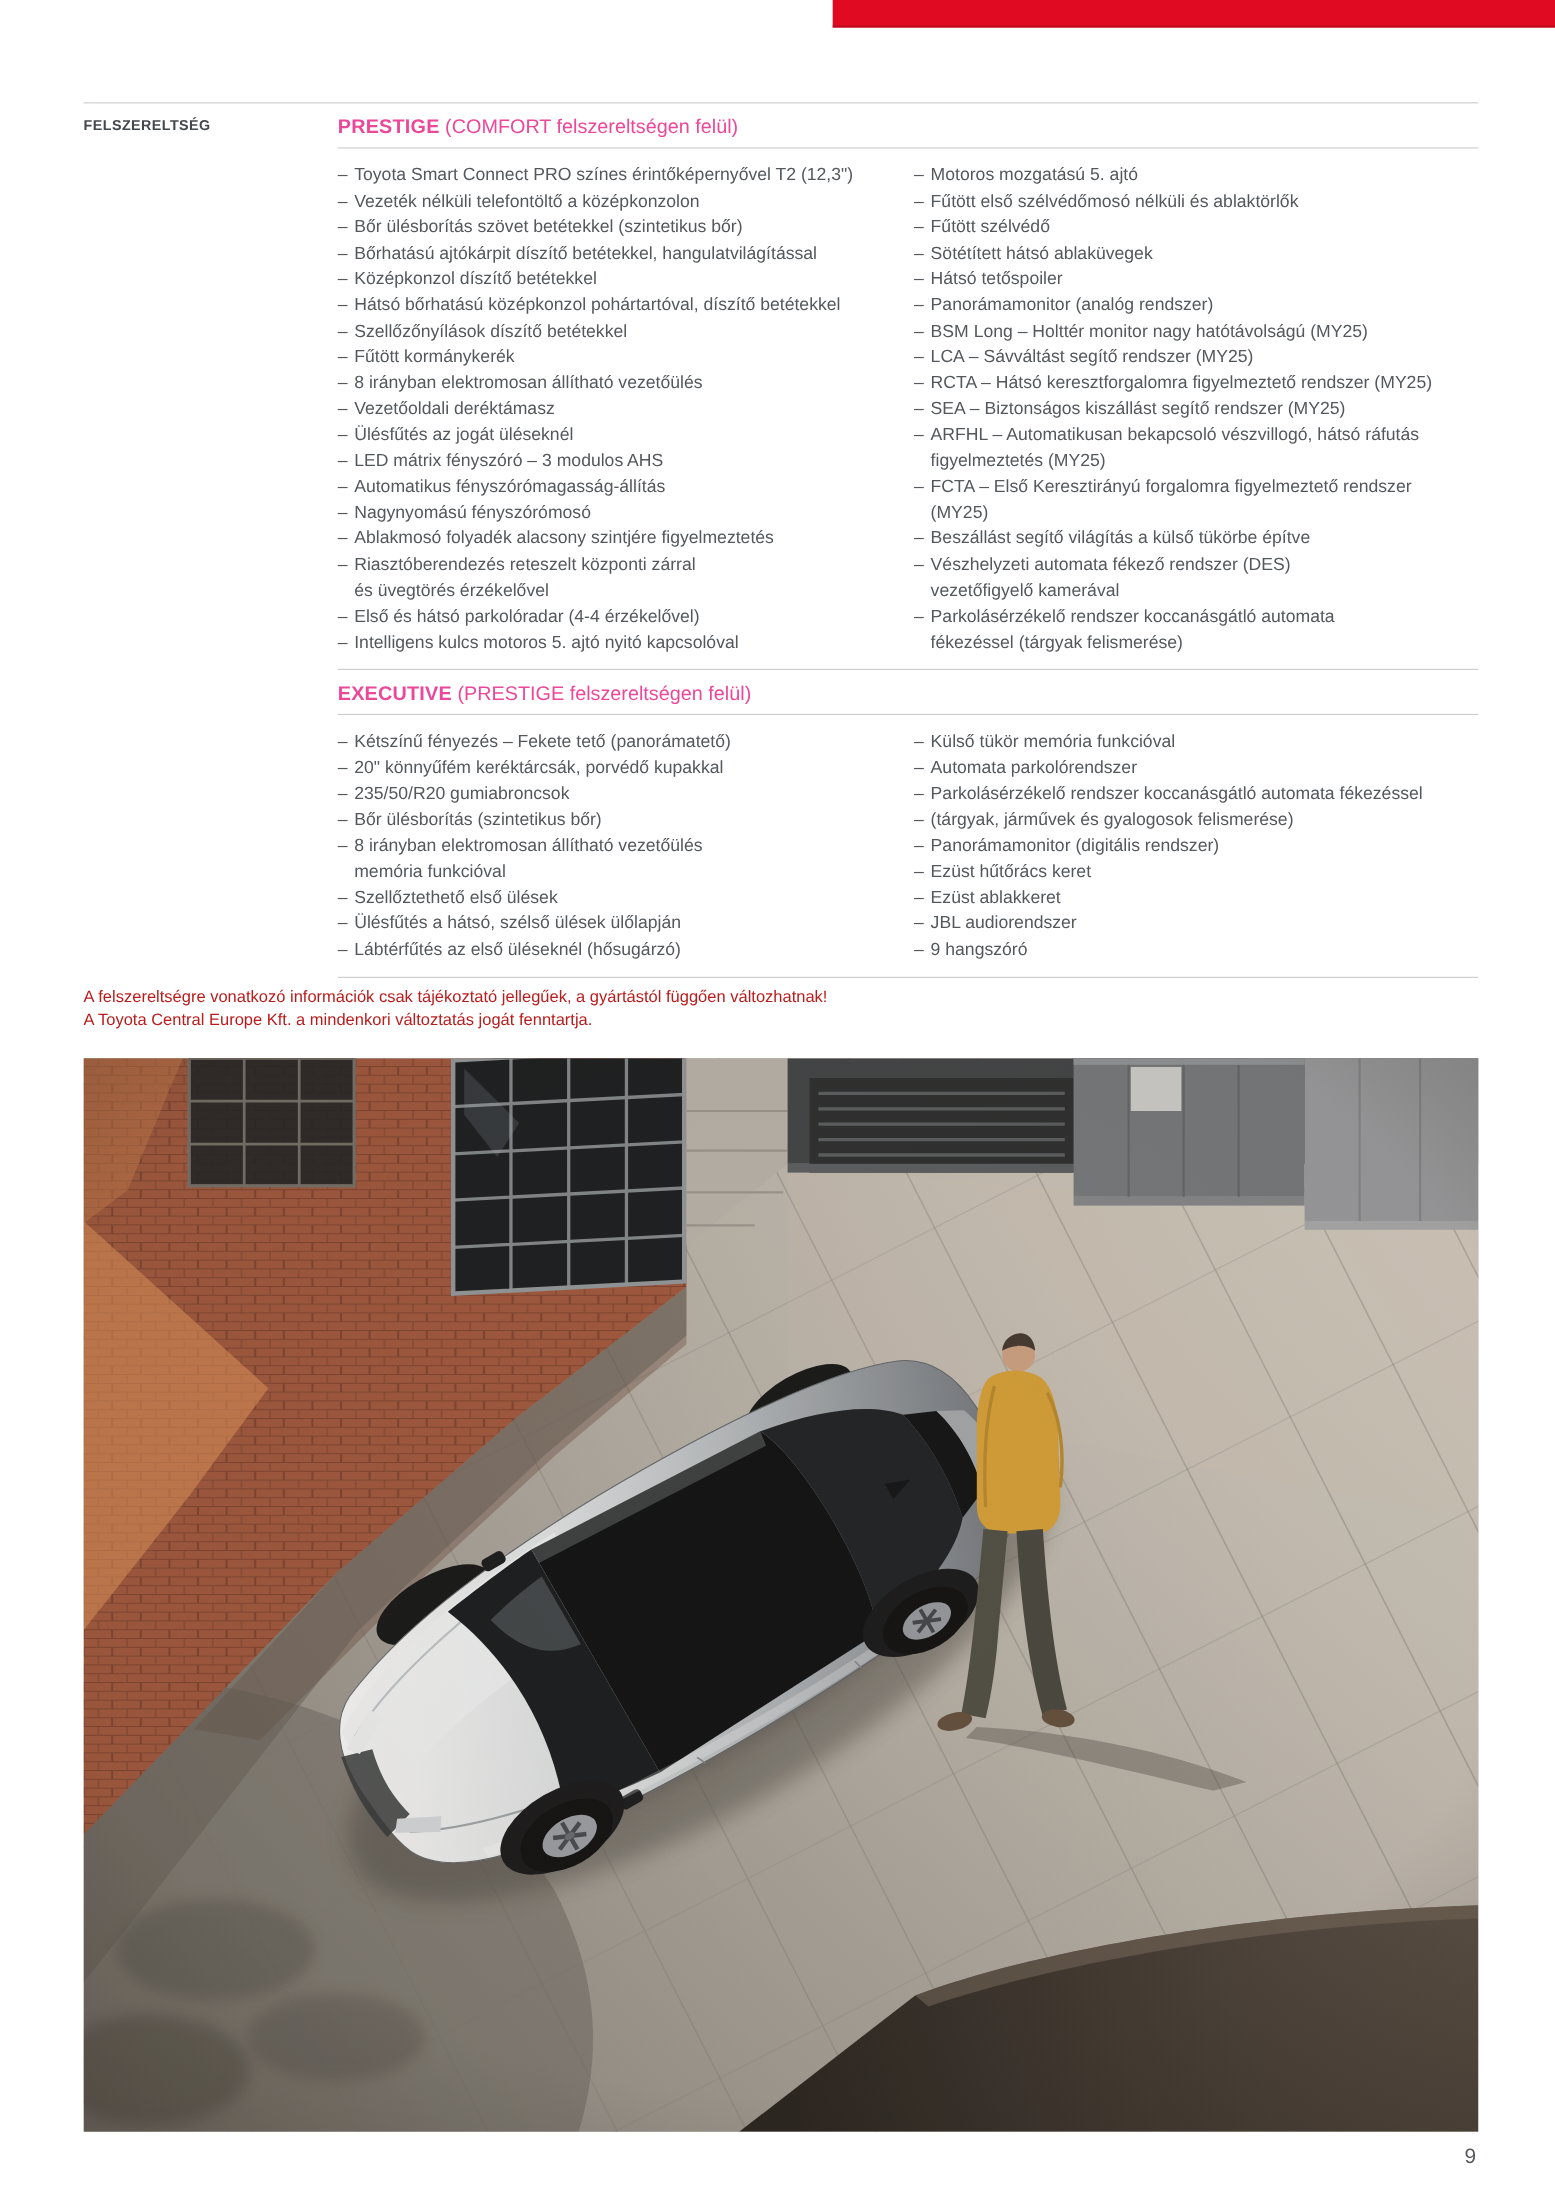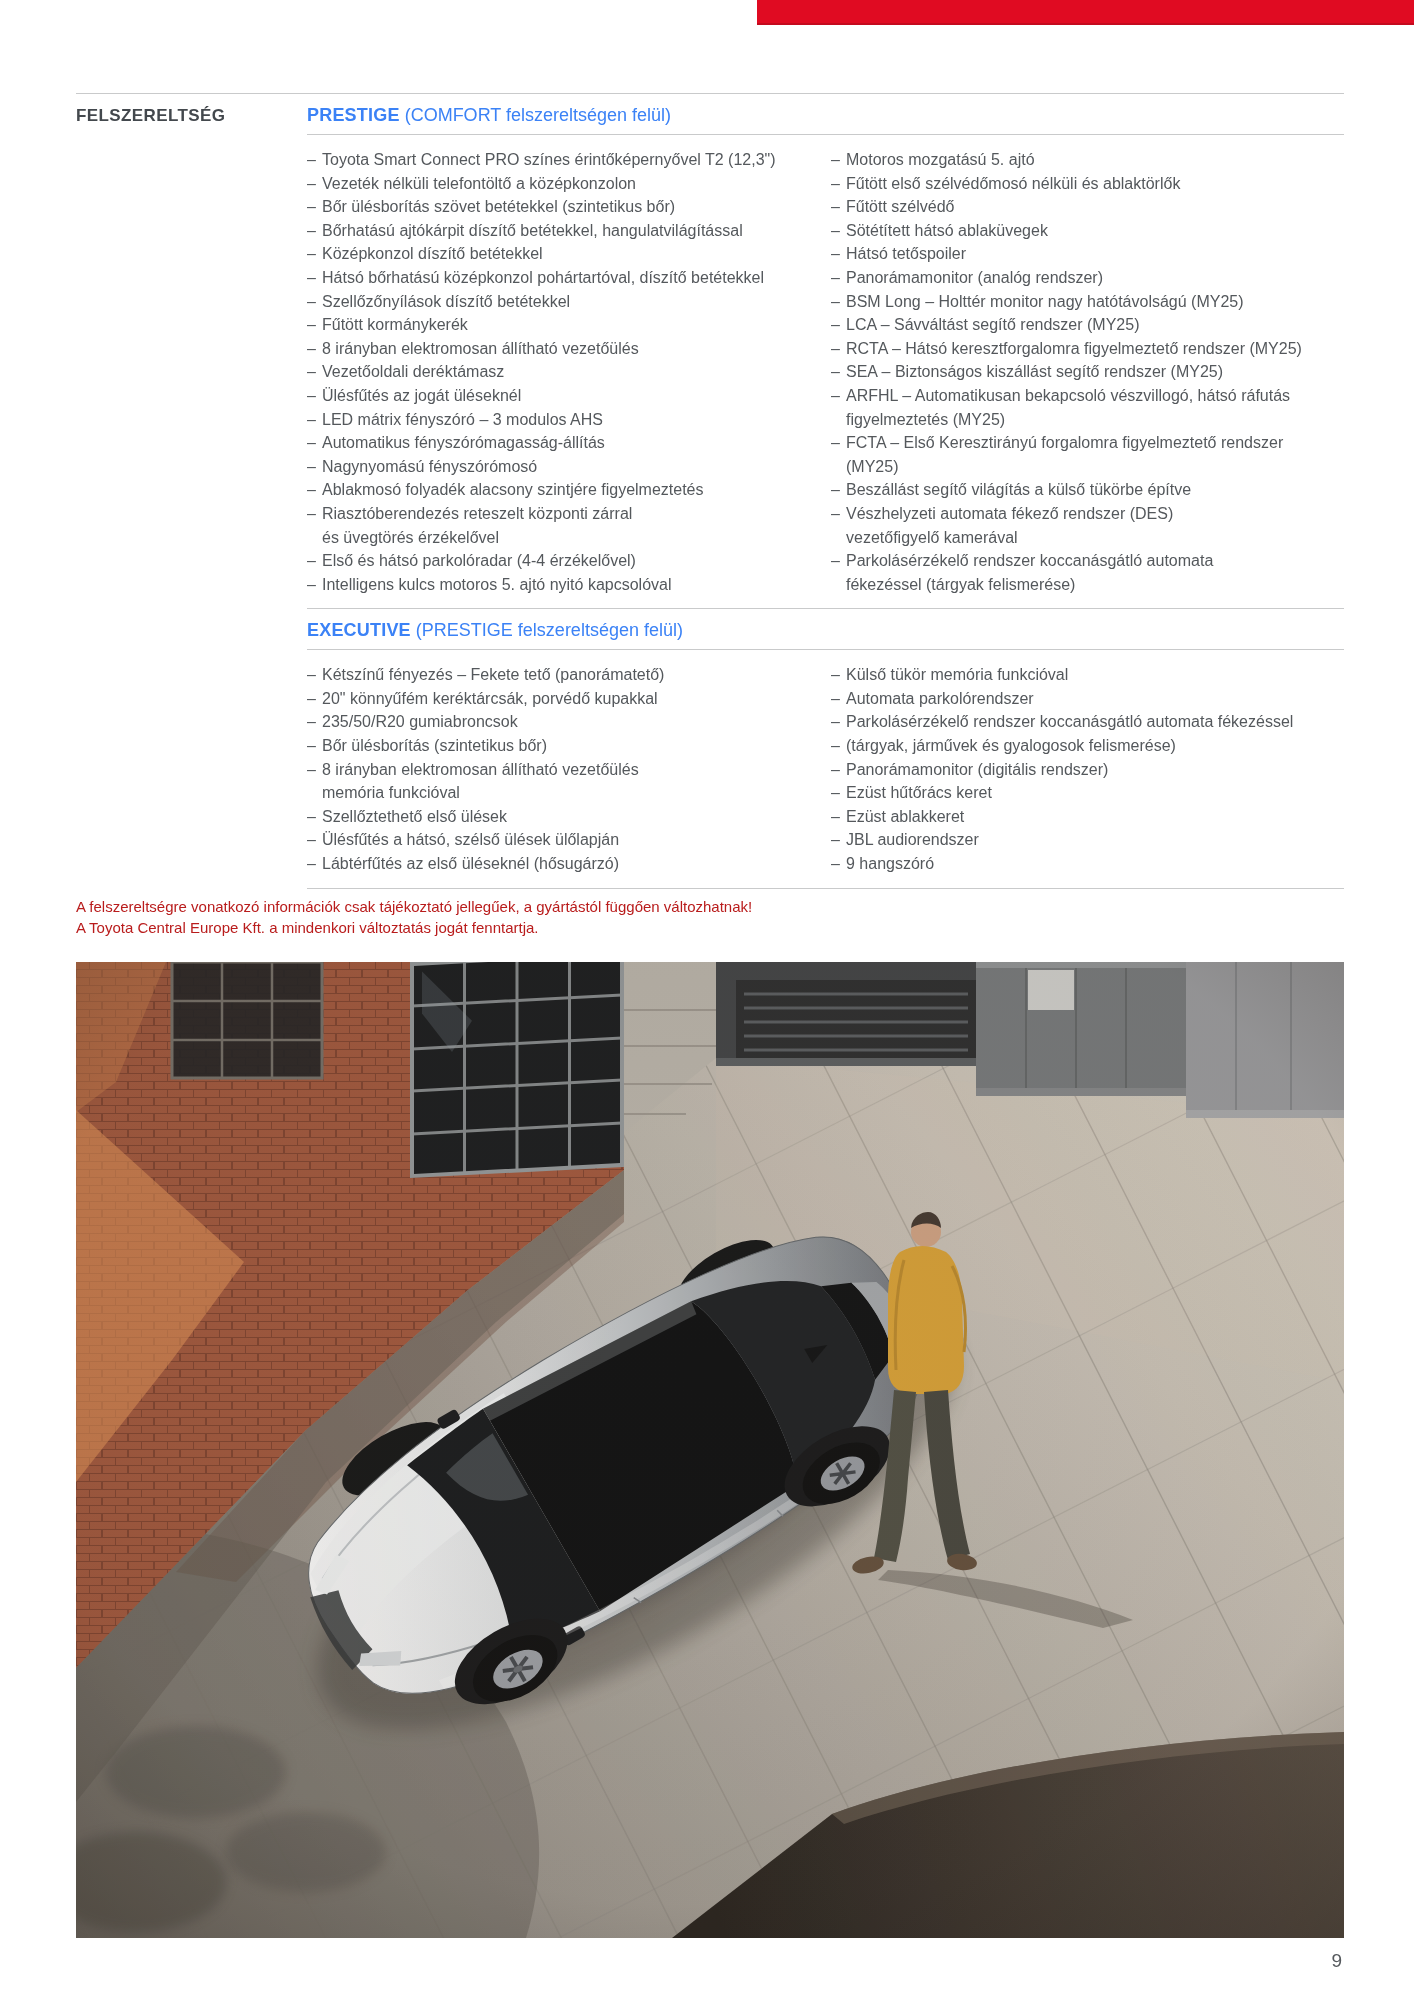--- a/index.html
+++ b/index.html
@@ -13,28 +13,28 @@
   .red-bar {
     position:absolute; top:0; left:757px; right:0; height:25px;
     background:#e00b22; border-bottom:2px solid #c40a1e;
   }
   .content { position:absolute; top:0; left:76px; right:70px; }
 
   .spec-table { margin-top:93px; border-top:1px solid #c9cacb; }
   .spec-row { display:flex; }
   .label-col { flex:0 0 231px; width:231px; }
   .side-label {
-    padding-top:12px; font-size:17px; font-weight:700; letter-spacing:.4px;
+    padding-top:12px; font-size:13px; font-weight:700; letter-spacing:.4px;
     color:#43484d;
   }
   .main-col { flex:1; border-bottom:1px solid #c9cacb; }
 
   .trim-heading {
     margin:0; padding:10px 0 8px; border-bottom:1px solid #c9cacb;
-    font-size:18px; font-weight:400; color:#3b82f6; line-height:22px;
+    font-size:18px; font-weight:400; color:#ec4899; line-height:22px;
   }
   .trim-name { font-weight:700; letter-spacing:.2px; }
   .trim-qualifier { font-weight:400; }
   .exec-section { border-top:1px solid #c9cacb; }
 
   .cols { display:flex; gap:12px; }
   .feature-list {
     list-style:none; margin:13px 0 12px; padding:0;
     width:512px; flex:0 0 512px;
     font-size:16px; line-height:23.6px; color:#54585c;

